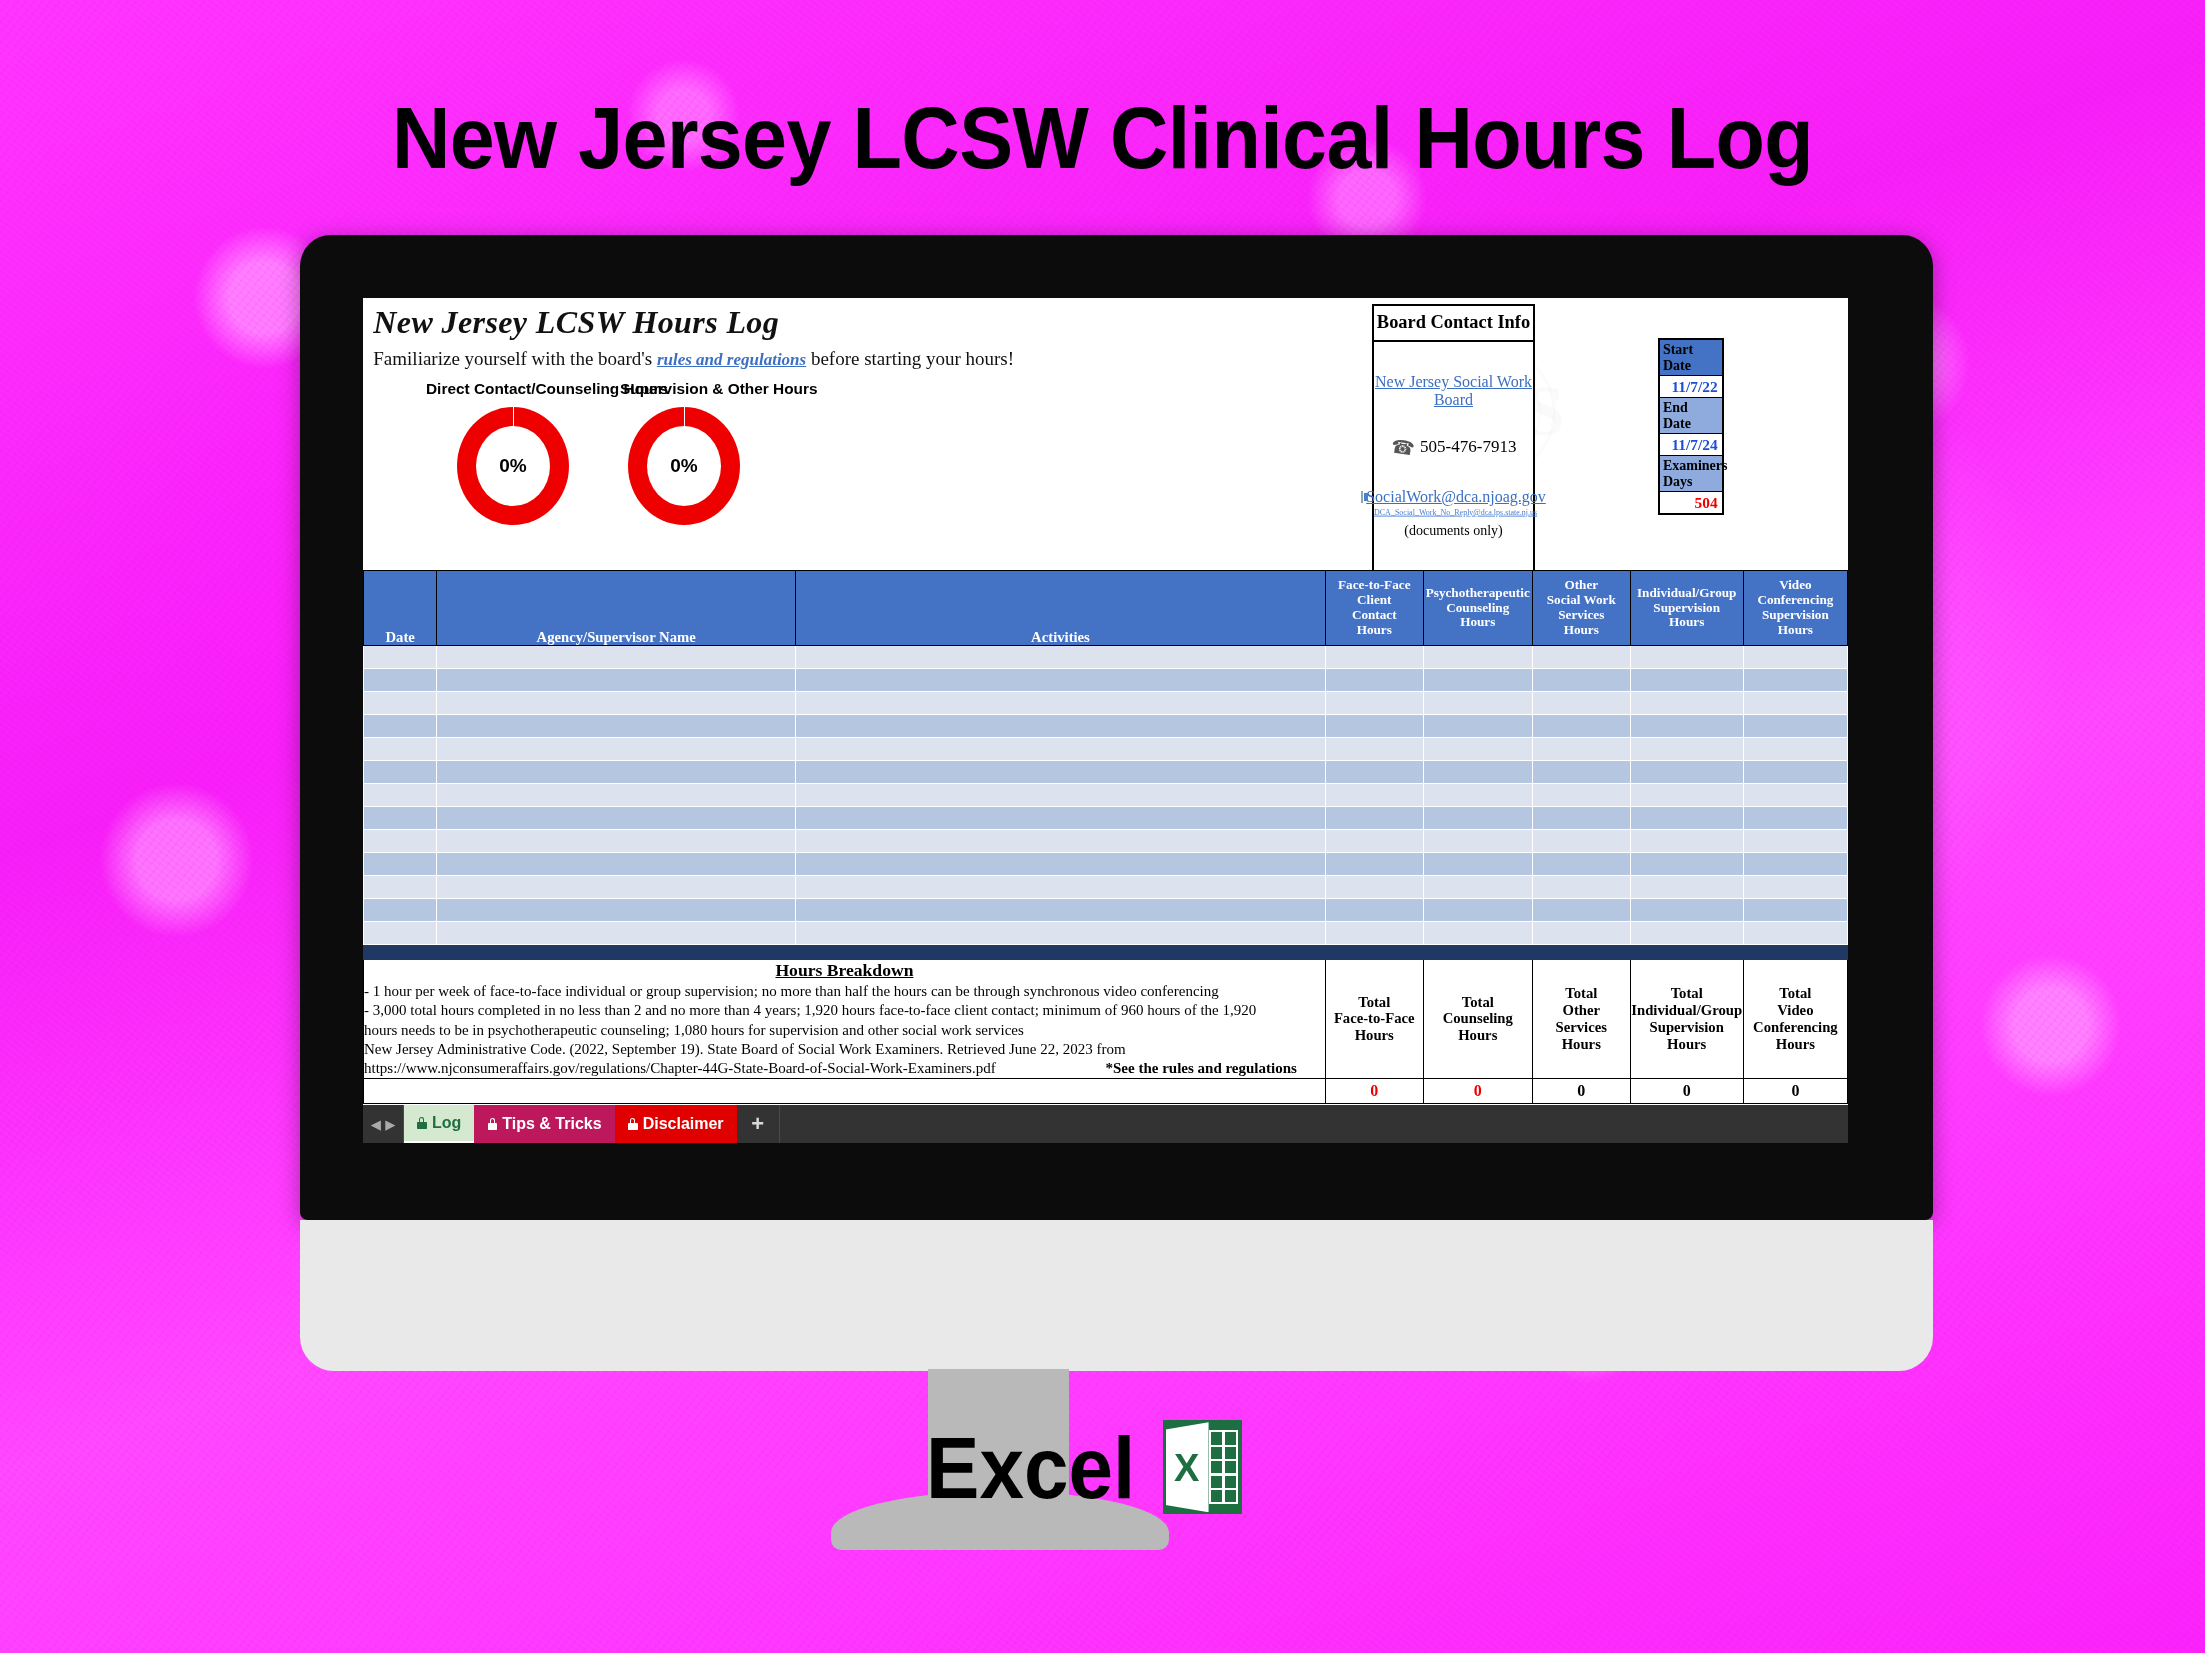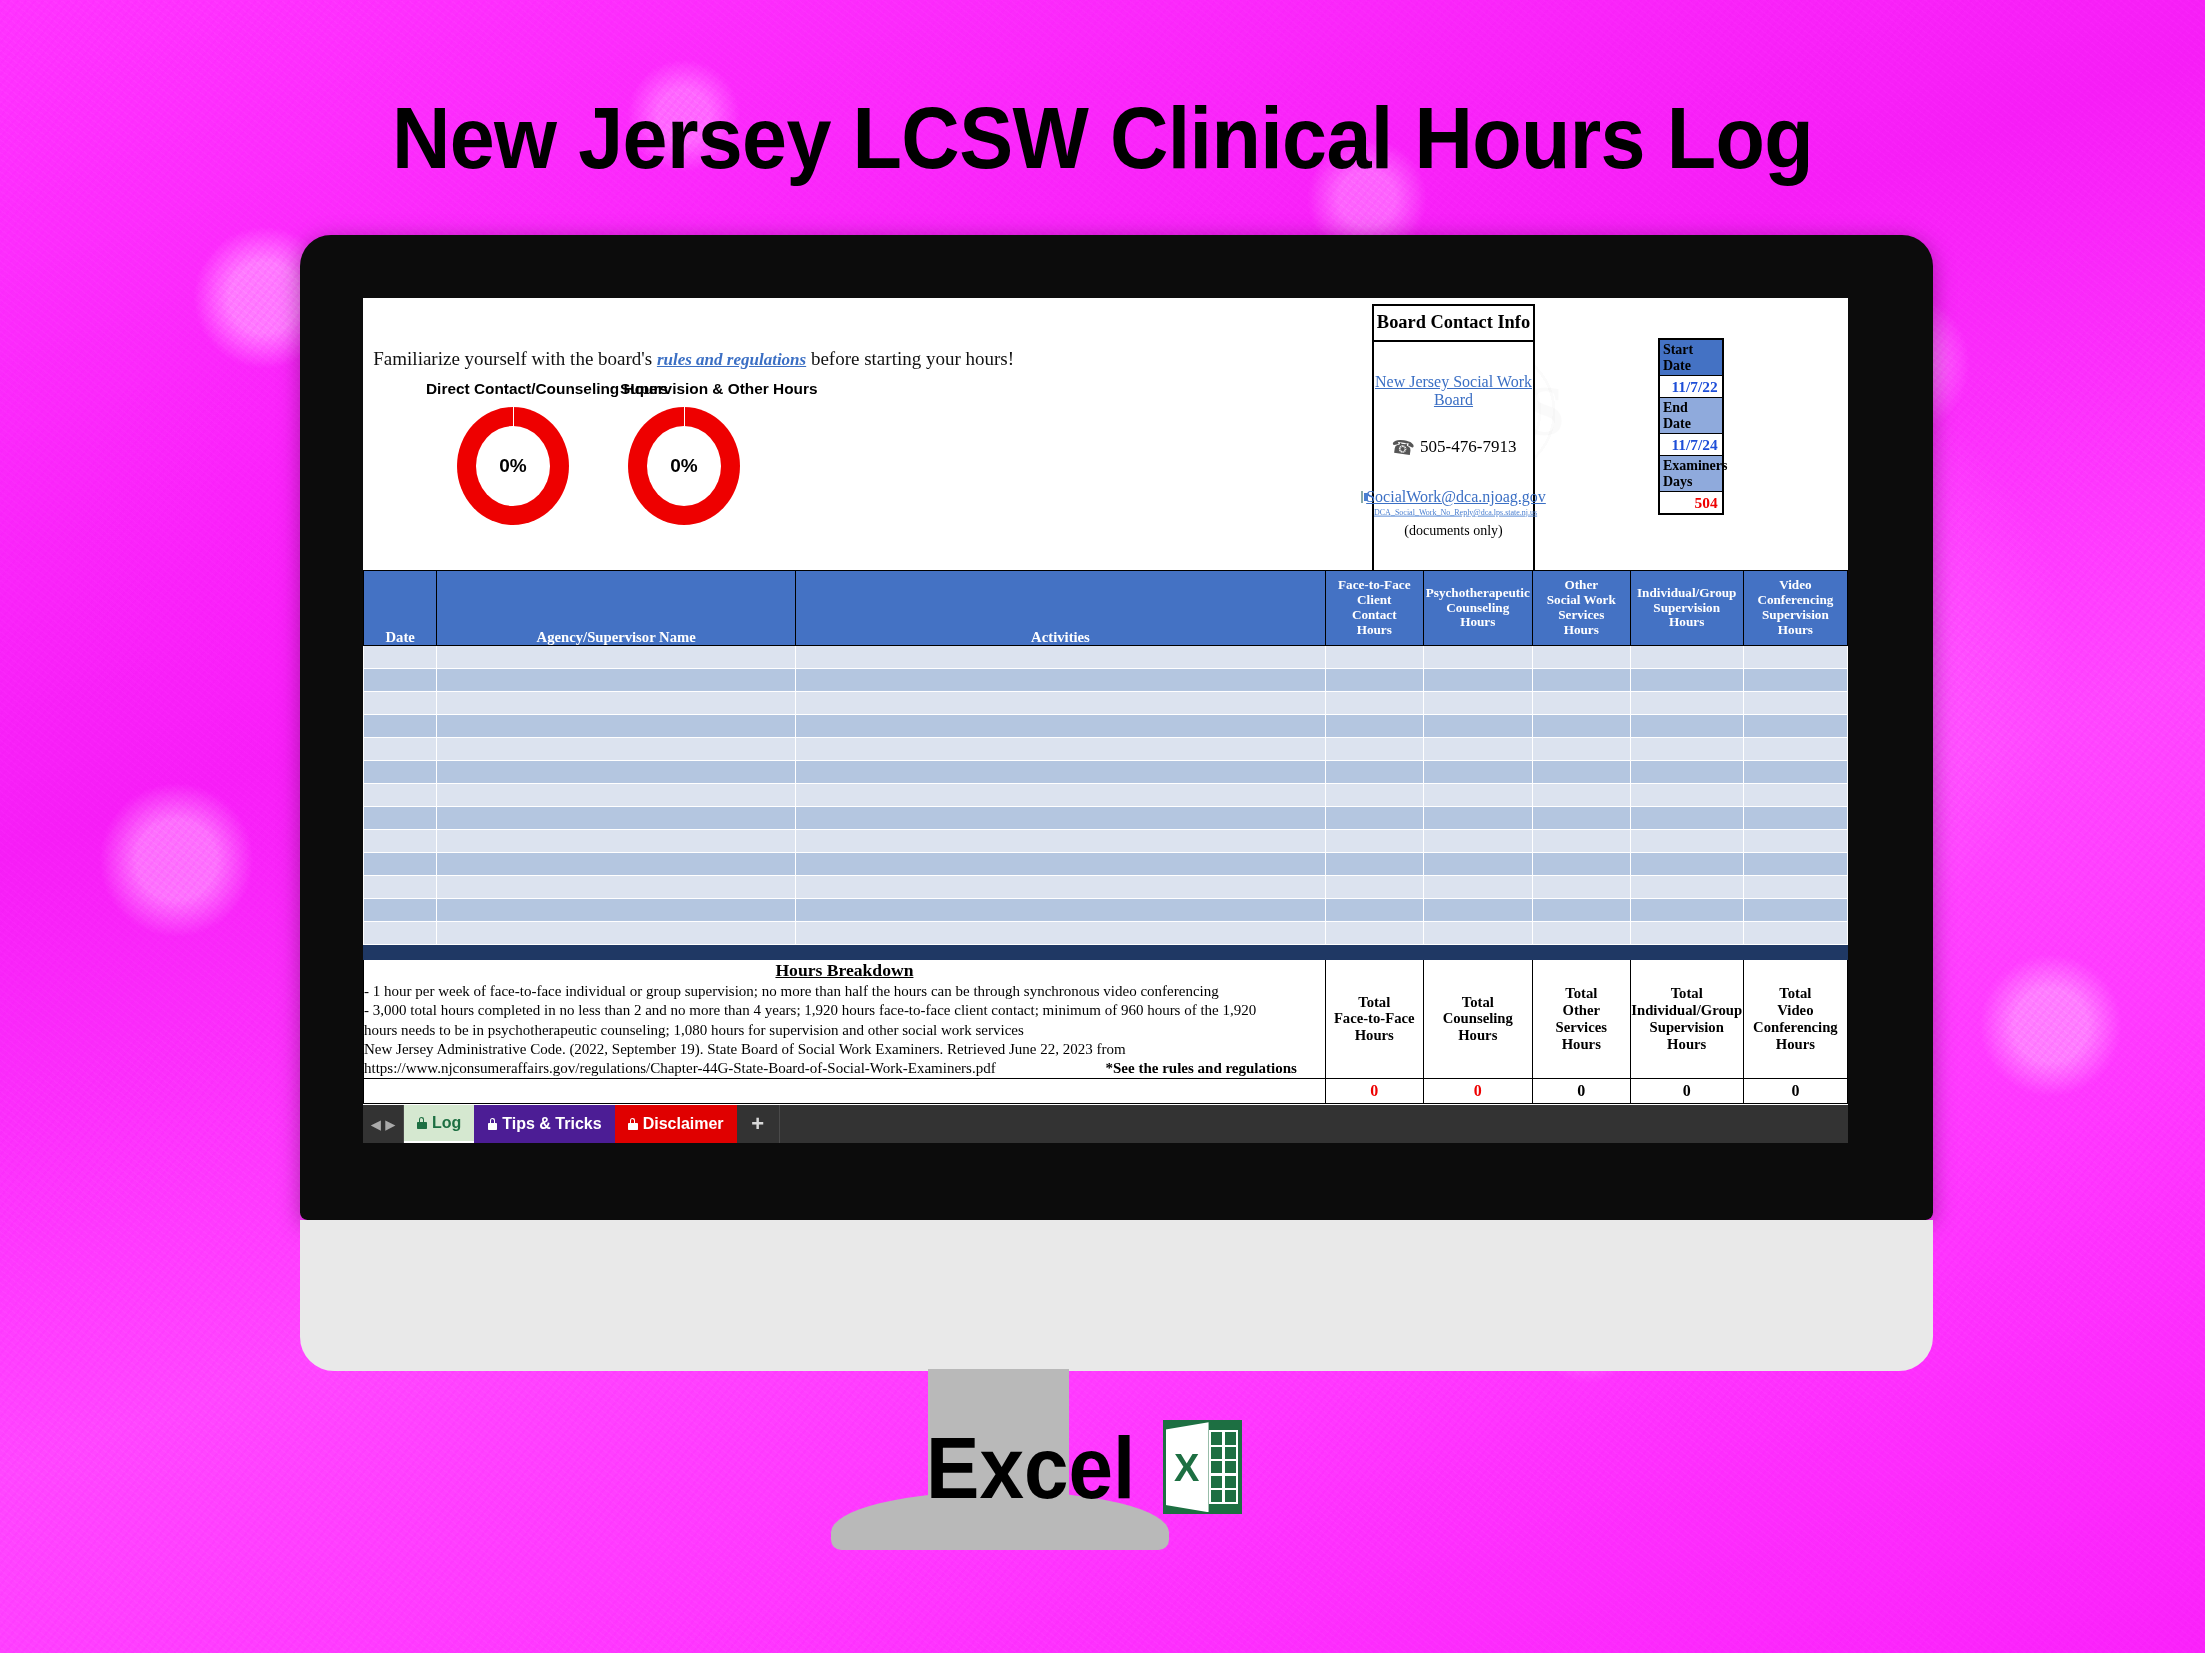--- a/index.html
+++ b/index.html
@@ -308,21 +308,21 @@
     width:41px; display:flex; align-items:center; justify-content:center;
     gap:4.4px; color:#aaa; font-size:13.2px;
     border-right:0.7px solid #4a4a4a;
   }
   #tabbar .tab {
     display:flex; align-items:center; gap:5.1px;
     padding:0 13.2px; font-size:16px; font-weight:bold;
     color:#fff; white-space:nowrap;
   }
   #tabbar .tab.log { background:#d5e8d0; color:#1d6f42; border-bottom:2.9px solid #fff; }
-  #tabbar .tab.tips { background:#4c1d95; }
+  #tabbar .tab.tips { background:#be185d; }
   #tabbar .tab.disc { background:#e00000; }
   #tabbar .plus {
     width:43px; display:flex; align-items:center; justify-content:center;
     color:#d8d8d8; font-size:22px; font-weight:bold;
     border-right:0.7px solid #4a4a4a;
   }
   .lockico {
     display:inline-block; width:9.6px; height:11.8px;
     position:relative; flex:none;
   }
@@ -360,20 +360,21 @@
     </div>
   </div>
 </div>
 
 <div id="screen">
 
   <div id="topband">
 
     <div class="wm">CHS</div>
 
+    <div id="sheetTitle">New Jersey LCSW Hours Log</div>
 
     <div id="subline">
       <span>Familiarize yourself with the board's </span><a href="#">rules and regulations</a><span> before starting your hours!</span>
     </div>
 
     <div class="gaugeLabel" style="left:63px">Direct Contact/Counseling Hours</div>
     <div class="gaugeLabel" style="left:257px">Supervision &amp; Other Hours</div>
 
     <div class="gauge" style="left:94px">
       <span>0%</span>

